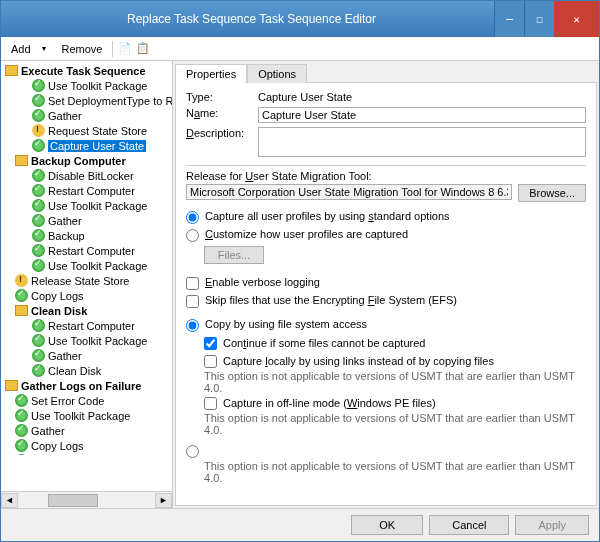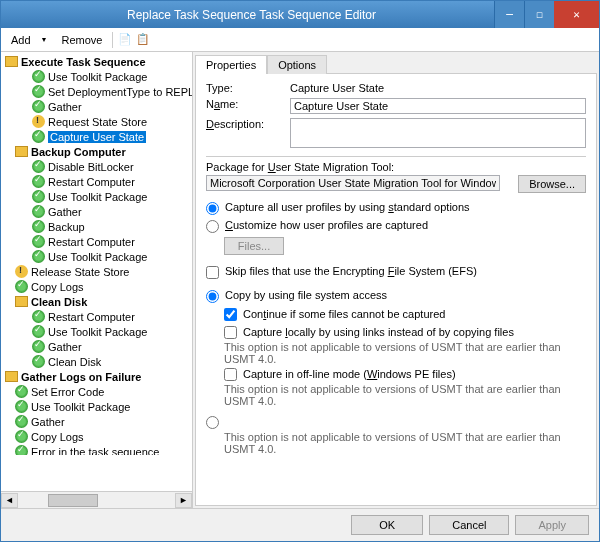--- a/index.html
+++ b/index.html
@@ -1,30 +1,30 @@
 <!DOCTYPE html>
 <html><head>
 <meta charset="utf-8">
 <style>
 * { box-sizing: border-box; margin: 0; padding: 0; font-family: "Segoe UI", Tahoma, sans-serif; font-size: 11px; }
 body { background: #fff; }
 .window { width: 600px; height: 542px; border: 1px solid #3a7bb8; background: #f0f0f0; display: flex; flex-direction: column; }
-.titlebar { height: 27px; background: linear-gradient(#5a9bd5,#3a7bb8); display: flex; align-items: center; color: #fff; padding-left: 8px; }
+.titlebar { height: 36px; background: linear-gradient(#5a9bd5,#3a7bb8); display: flex; align-items: center; color: #fff; padding-left: 8px; }
 .titlebar .title { flex: 1; text-align: center; font-size: 12px; }
 .win-btns { display: flex; height: 100%; }
 .win-btn { width: 30px; display: flex; align-items: center; justify-content: center; color: #fff; font-family: monospace; }
 .win-btn.close { background: #c84031; width: 45px; }
 .win-btn:not(.close) { background: #4a8bc5; border-left: 1px solid #2a6ba8; }
 .toolbar { height: 24px; background: #fff; border-bottom: 1px solid #ccc; display: flex; align-items: center; padding: 0 4px; gap: 2px; }
 .tb-item { padding: 2px 6px; display: flex; align-items: center; gap: 10px; }
 .tb-item .caret { font-size: 7px; }
 .tb-sep { width: 1px; height: 16px; background: #ccc; margin: 0 2px; }
 .tb-icon { width: 16px; height: 16px; display: inline-flex; align-items: center; justify-content: center; }
 .body { flex: 1; display: flex; overflow: hidden; }
-.tree-pane { width: 192px; background: #fff; border-right: 1px solid #ccc; display: flex; flex-direction: column; gap: 36px; }
+.tree-pane { width: 172px; background: #fff; border-right: 1px solid #ccc; display: flex; flex-direction: column; gap: 36px; }
 .tree { flex: 1; overflow: auto; padding: 2px; }
 .tree-node { white-space: nowrap; padding: 1px 0 1px 2px; display: flex; align-items: center; gap: 3px; }
 .lvl1 { padding-left: 12px; }
 .lvl2 { padding-left: 29px; }
 .bold { font-weight: bold; }
 .tree-node.sel span.lbl { background: #0078d7; color: #fff; padding: 0 2px; }
 .ico { width: 13px; height: 13px; display: inline-flex; align-items: center; justify-content: center; flex-shrink: 0; }
 .ico-folder::before { content:""; width:11px; height:9px; background:#f0c040; border:1px solid #c09020; display:block; }
 .ico-check { background: radial-gradient(circle,#6c6 40%,#393 70%); border-radius:50%; position:relative; }
 .ico-check::after { content:"✓"; color:#fff; font-size:9px; position:absolute; left:2px; top:-1px; }
@@ -33,21 +33,21 @@
 .hscroll { height: 17px; background:#f0f0f0; border-top:1px solid #ccc; display:flex; align-items:center; }
 .hscroll .arrow { width:17px; height:15px; background:#e5e5e5; border:1px solid #ccc; text-align:center; font-size:9px; line-height:13px; }
 .hscroll .track { flex:1; position:relative; height:15px; }
 .hscroll .thumb { position:absolute; left:30px; width:50px; height:13px; top:1px; background:#cdcdcd; border:1px solid #aaa; }
 .right-pane { flex:1; display:flex; flex-direction:column; background:#f0f0f0; padding:2px; }
 .tabs { display:flex; }
 .tab { padding:3px 10px; background:#f0f0f0; border:1px solid #ccc; border-bottom:none; position:relative; top:1px; }
 .tab.active { background:#fff; z-index:2; }
 .tab.inactive { background:#e5e5e5; }
 .tab-content { flex:1; background:#fff; border:1px solid #ccc; padding:8px 10px; overflow:auto; }
-.row { display:flex; align-items:flex-start; margin-bottom:4px; gap:18px; }
+.row { display:flex; align-items:flex-start; margin-bottom:4px; gap:6px; }
 .row .lbl { width:66px; }
 .row .val { flex:1; }
 .ul { text-decoration: underline; }
 input[type=text].field, textarea.field { width:100%; border:1px solid #abadb3; padding:1px 3px; font-size:11px; background:#fff; }
 textarea.field { height:30px; resize:none; }
 .btn { background:#e1e1e1; border:1px solid #acacac; padding:2px 10px; min-width:60px; }
 .btn.disabled { color:#888; }
 .radio-row, .check-row { display:flex; align-items:flex-start; gap:6px; padding:2px 0; }
 .radio-row input, .check-row input { margin-top:1px; flex-shrink:0; }
 .indent1 { padding-left:18px;align-items:center; }
@@ -217,39 +217,43 @@
         <div class="row">
           <div class="lbl"><span>N</span><span class="ul">a</span><span>me:</span></div>
           <div class="val"><input type="text" class="field" value="Capture User State" style=""></div>
         </div>
         <div class="row">
           <div class="lbl"><span class="ul">D</span><span>escription:</span></div>
           <div class="val"><textarea class="field" style=""></textarea></div>
         </div>
 
         <fieldset class="group">
-        <div><span>Package for </span><span class="ul">U</span><span>ser State Migration Tool:</span></div>
+        <div><span>Release for </span><span class="ul">U</span><span>ser State Migration Tool:</span></div>
         <div class="row" style="margin-top:2px">
           <input type="text" class="field" readonly="" style="flex: 1 1 0%; background: rgb(244, 244, 244);" value="Microsoft Corporation User State Migration Tool for Windows 8 6.3">
           <button class="btn">Browse...</button>
         </div>
 
         <div class="radio-row" style="margin-top:6px">
           <input type="radio" checked="" style="">
           <span><span>Capture all user profiles by using </span><span class="ul">s</span><span>tandard options</span></span>
         </div>
         <div class="radio-row">
           <input type="radio" style="">
           <span><span class="ul">C</span><span>ustomize how user profiles are captured</span></span>
         </div>
         <div class="row indent1" style="margin-top:2px;align-items:center">
           <button class="btn disabled">Files...</button>
         </div>
         </fieldset>
 
+        <div class="check-row" style="margin-top:6px">
+          <input type="checkbox" style="">
+          <span><span class="ul">E</span><span>nable verbose logging</span></span>
+        </div>
         <div class="check-row">
           <input type="checkbox" style="">
           <span><span>Skip files that use the Encrypting </span><span class="ul">F</span><span>ile System (EFS)</span></span>
         </div>
 
         <div class="radio-row" style="margin-top:6px">
           <input type="radio" checked="" style="">
           <span>Copy by using file system access</span>
         </div>
         <div class="check-row indent1">

